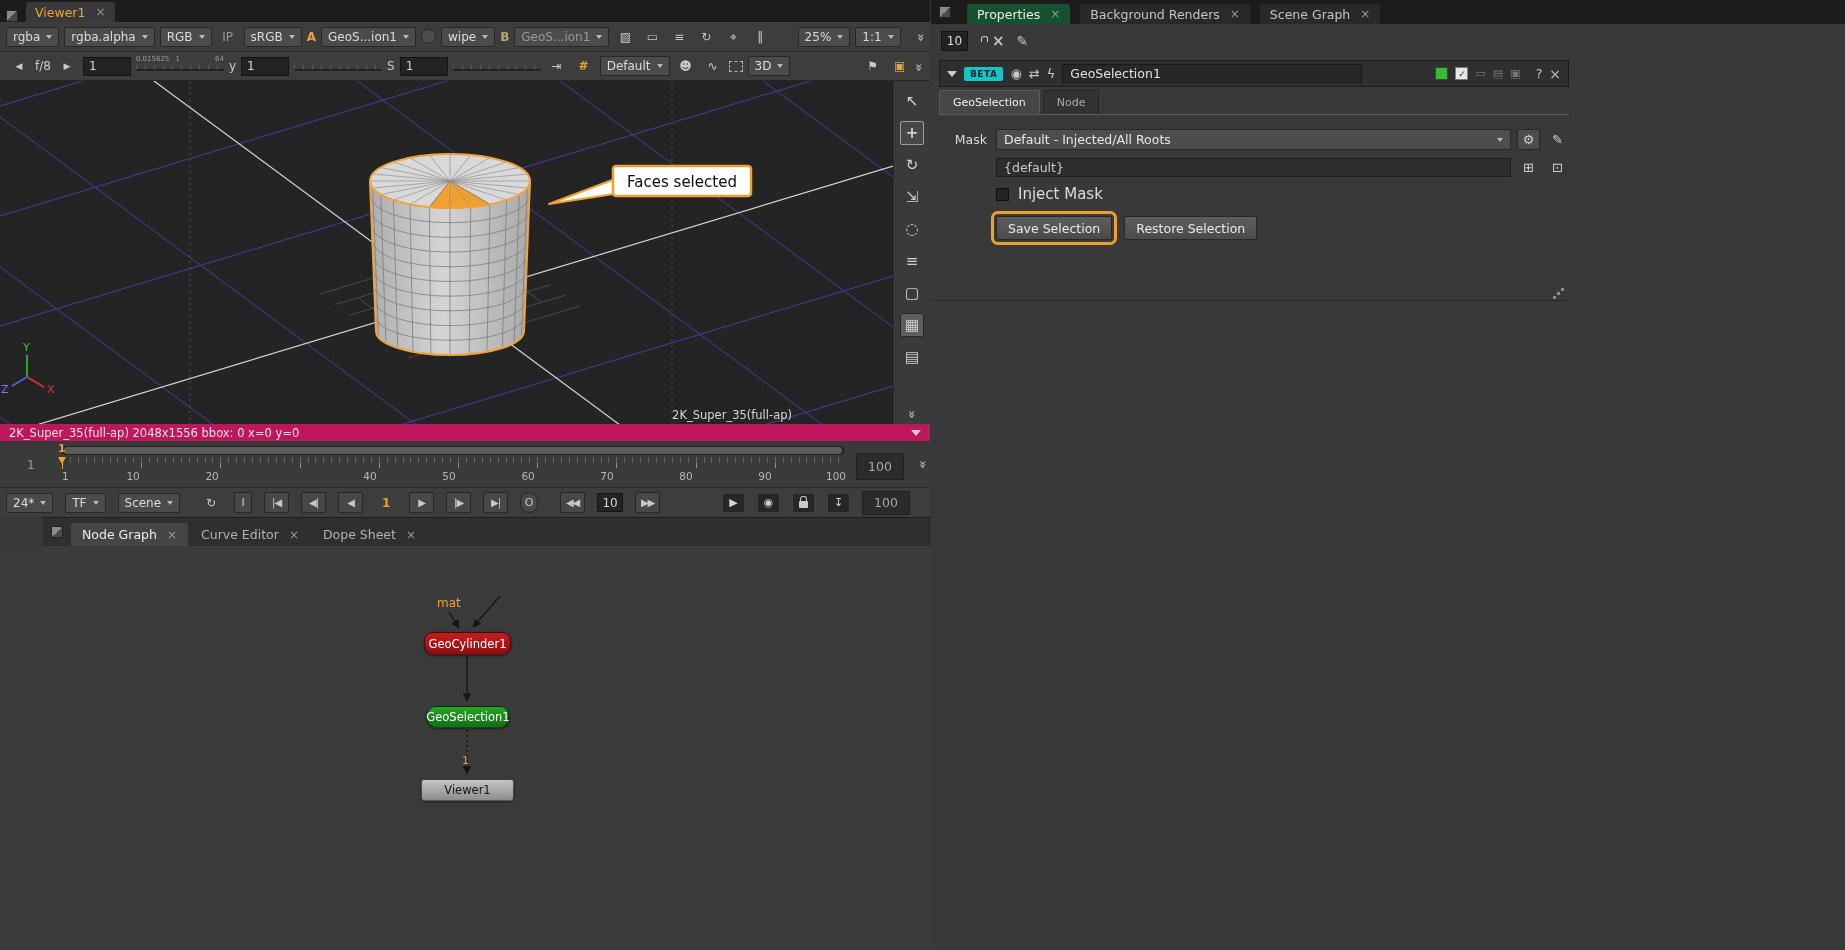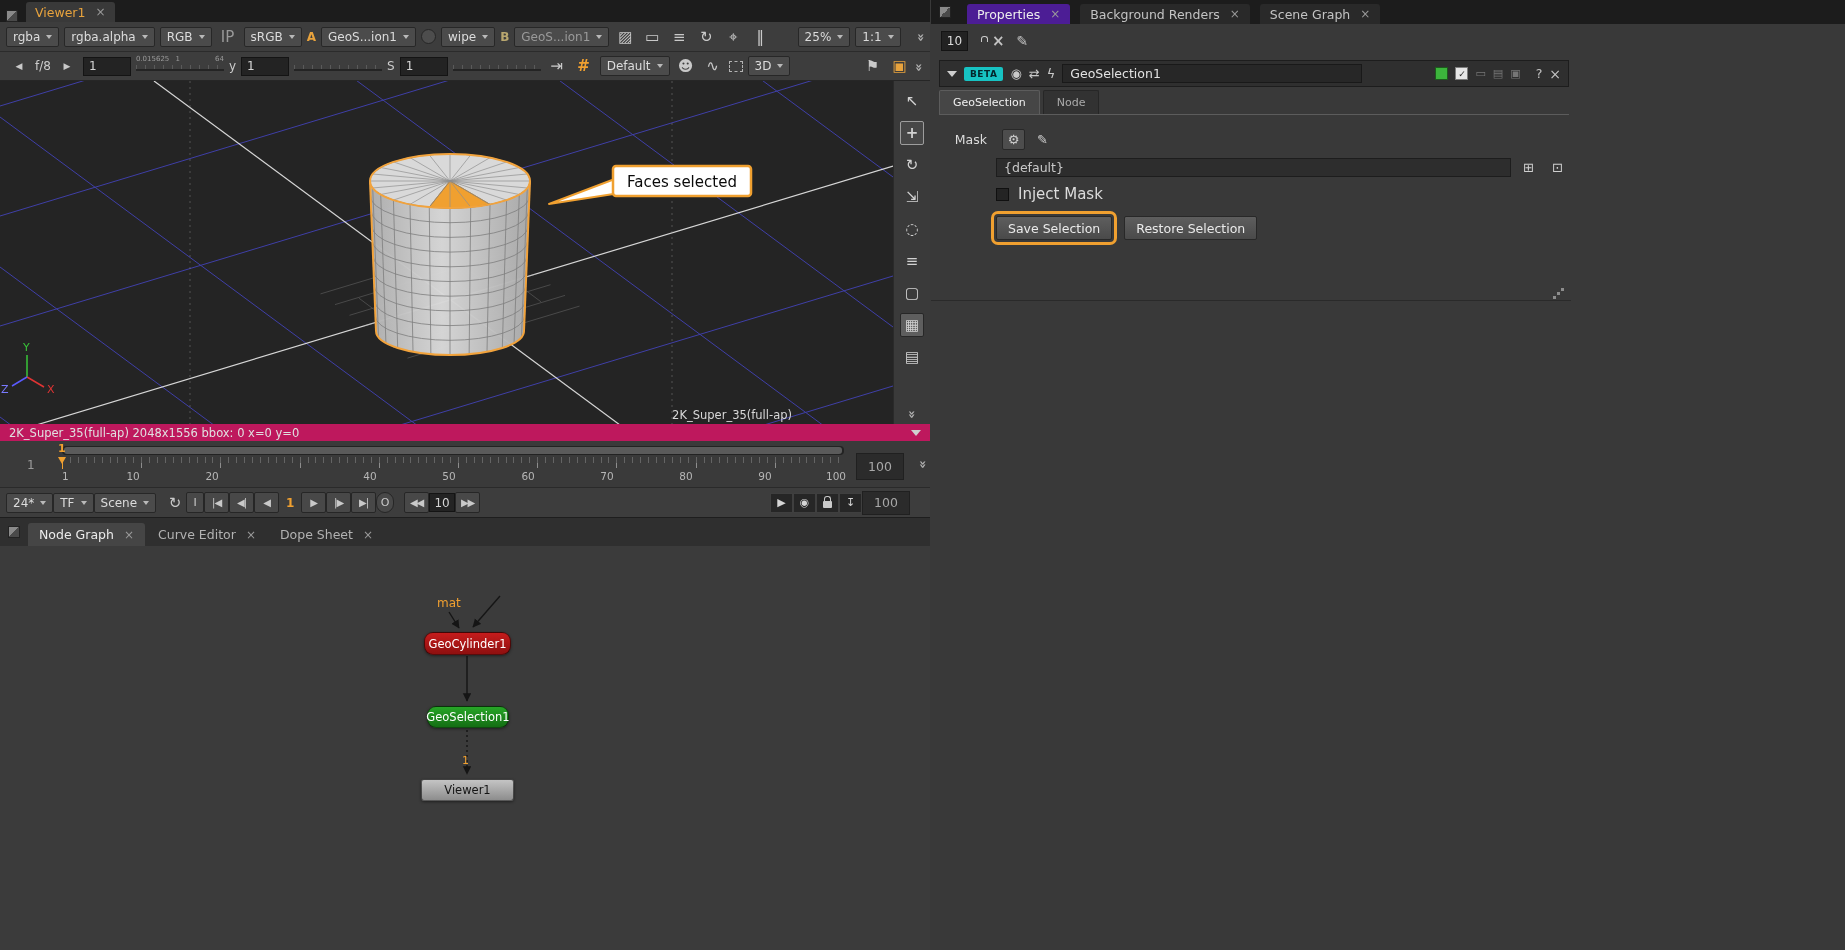--- a/index.html
+++ b/index.html
@@ -13,21 +13,21 @@
   .sec{position:absolute;left:0;width:930px;}
 
   
   .dd{height:20px;background:#4b4b4b;border:1px solid #272727;border-radius:2px;
       display:inline-flex;align-items:center;padding:0 6px;gap:6px;color:#dcdcdc;white-space:nowrap;}
   .arr{width:0;height:0;border-left:3.5px solid transparent;border-right:3.5px solid transparent;
        border-top:4px solid #b9b9b9;flex:0 0 auto;}
   .field{height:19px;background:#232323;border:1px solid #141414;color:#d5d5d5;
          display:inline-flex;align-items:center;padding:0 5px;}
   .ibtn{min-width:22px;height:20px;display:inline-flex;align-items:center;justify-content:center;
-        color:#c9c9c9;font-size:15px;border-radius:2px;}
+        color:#c9c9c9;font-size:12px;border-radius:2px;}
   .chev2{display:inline-block;transform:rotate(90deg);font-weight:bold;color:#b3b3b3;
          font-size:13px;letter-spacing:-2px;line-height:1;}
   .grip{width:12px;height:12px;background:linear-gradient(135deg,#8a8a8a 50%,#4a4a4a 50%);
         border:1px solid #222;margin:0 6px;flex:0 0 auto;}
   .closex{color:#9a9a9a;font-size:12px;line-height:1;}
 
   
   .v-tabbar{top:0;height:22px;background:#1c1c1c;display:flex;align-items:flex-end;}
   .vtab{height:20px;background:#393939;border-radius:3px 3px 0 0;display:flex;align-items:center;
         gap:10px;padding:0 9px;margin-left:2px;}
@@ -77,51 +77,51 @@
   .ph-tri{position:absolute;left:-4px;top:0;width:0;height:0;border-left:4.5px solid transparent;
       border-right:4.5px solid transparent;border-top:7px solid #f0a030;}
   .ph-line{position:absolute;left:0;top:0;width:1px;height:12px;background:#f0a030;}
   .ph-label{position:absolute;left:58px;top:1px;color:#f0a030;font-size:11px;font-weight:bold;z-index:3;}
   .tl-end{position:absolute;right:26px;top:12px;width:48px;height:27px;background:#2b2b2b;
       border:1px solid #202020;color:#a8a8a8;display:flex;align-items:center;justify-content:center;font-size:12.5px;}
   .tl-chev{position:absolute;right:4px;top:16px;}
 
   
   .playbar{top:487px;height:30px;background:#3d3d3d;border-top:1px solid #2a2a2a;
-      display:flex;align-items:center;gap:0;padding:0 6px;justify-content:space-between;}
+      display:flex;align-items:center;gap:12px;padding:0 6px;justify-content:space-between;}
   .pbtn{min-width:25px;height:21px;background:#484848;border:1px solid #262626;border-radius:2px;
       display:inline-flex;align-items:center;justify-content:center;color:#c9c9c9;font-size:10px;
       letter-spacing:-1px;white-space:nowrap;padding:0 3px;}
   .framecur{color:#f0a030;font-weight:bold;font-size:12px;min-width:22px;text-align:center;}
   .pico{width:23px;height:20px;background:#262626;border:1px solid #3f3f3f;display:inline-flex;
         align-items:center;justify-content:center;color:#d5d5d5;font-size:11px;}
   .lockbody{width:9px;height:7px;background:#c9c9c9;border-radius:1px;position:relative;margin-top:4px;}
   .lockbody::before{content:"";position:absolute;left:1px;top:-5px;width:5px;height:5px;
         border:1.5px solid #c9c9c9;border-bottom:none;border-radius:3px 3px 0 0;}
   .pb-end{width:48px;height:24px;background:#2b2b2b;border:1px solid #202020;color:#a8a8a8;
         display:inline-flex;align-items:center;justify-content:center;font-size:12.5px;}
 
   
   .ng-tabbar{top:517px;height:29px;background:#2f2f2f;border-top:1px solid #1e1e1e;
-      display:flex;align-items:flex-end;padding:0 2px;gap:2px;}
+      display:flex;align-items:flex-end;padding:0 2px;gap:2px;margin-left:43px;}
   .ntab{height:23px;display:flex;align-items:center;gap:10px;padding:0 11px;color:#b2b2b2;
       border-radius:3px 3px 0 0;font-size:12.5px;}
   .ntab.active{background:#454545;color:#ebebeb;}
   .ng-canvas{top:546px;height:404px;background:#3b3b3b;overflow:hidden;}
   .node{position:absolute;display:flex;align-items:center;justify-content:center;color:#fff;
       font-size:11.5px;border-radius:9px;border:1px solid rgba(0,0,0,.55);
       box-shadow:0 1px 3px rgba(0,0,0,.45);}
   .nglabel{position:absolute;color:#f0a030;font-size:12px;}
 
   
   .p-tabbar{position:absolute;left:0;top:0;width:914px;height:24px;background:#1c1c1c;
       display:flex;align-items:flex-end;padding-left:2px;gap:10px;}
   .ptab{height:20px;display:flex;align-items:center;gap:10px;padding:0 10px;color:#c3c3c3;
       background:#292929;border-radius:3px 3px 0 0;font-size:12.5px;}
-  .ptab.active{background:#4c1d95;color:#ededed;}
+  .ptab.active{background:#14532d;color:#ededed;}
   .p-toolbar{position:absolute;left:0;top:24px;width:914px;height:34px;display:flex;
       align-items:center;gap:12px;padding:0 10px;}
   .p-count{width:27px;height:20px;background:#222;border:1px solid #141414;color:#dcdcdc;
       display:inline-flex;align-items:center;justify-content:center;}
   .p-ico{color:#c3c3c3;font-size:14px;}
   .props-box{position:absolute;left:8px;top:60px;width:630px;}
   .node-header{height:27px;background:#2f2f2f;border:1px solid #1d1d1d;display:flex;
       align-items:center;gap:7px;padding:0 7px;}
   .tri-down{width:0;height:0;border-left:5px solid transparent;border-right:5px solid transparent;
       border-top:6px solid #cfcfcf;}
@@ -574,20 +574,24 @@
           <span>GeoSelection</span>
         </div>
         <div class="gtab idle">
           <span>Node</span>
         </div>
       </div>
 
       <div class="prop-body">
         <div class="prow">
           <span class="rlabel">Mask</span>
+          <span class="mask-dd">
+            <span>Default - Injected/All Roots</span>
+            <span class="arr"></span>
+          </span>
           <span class="sq-btn">⚙</span>
           <span class="sq-btn" style="background:transparent;border-color:transparent;">✎</span>
         </div>
         <div class="prow indent">
           <span class="tfield">{default}</span>
           <span class="sq-btn" style="background:transparent;border-color:transparent;">⊞</span>
           <span class="sq-btn" style="background:transparent;border-color:transparent;">⊡</span>
         </div>
         <div class="prow indent">
           <span class="checkbox"></span>

